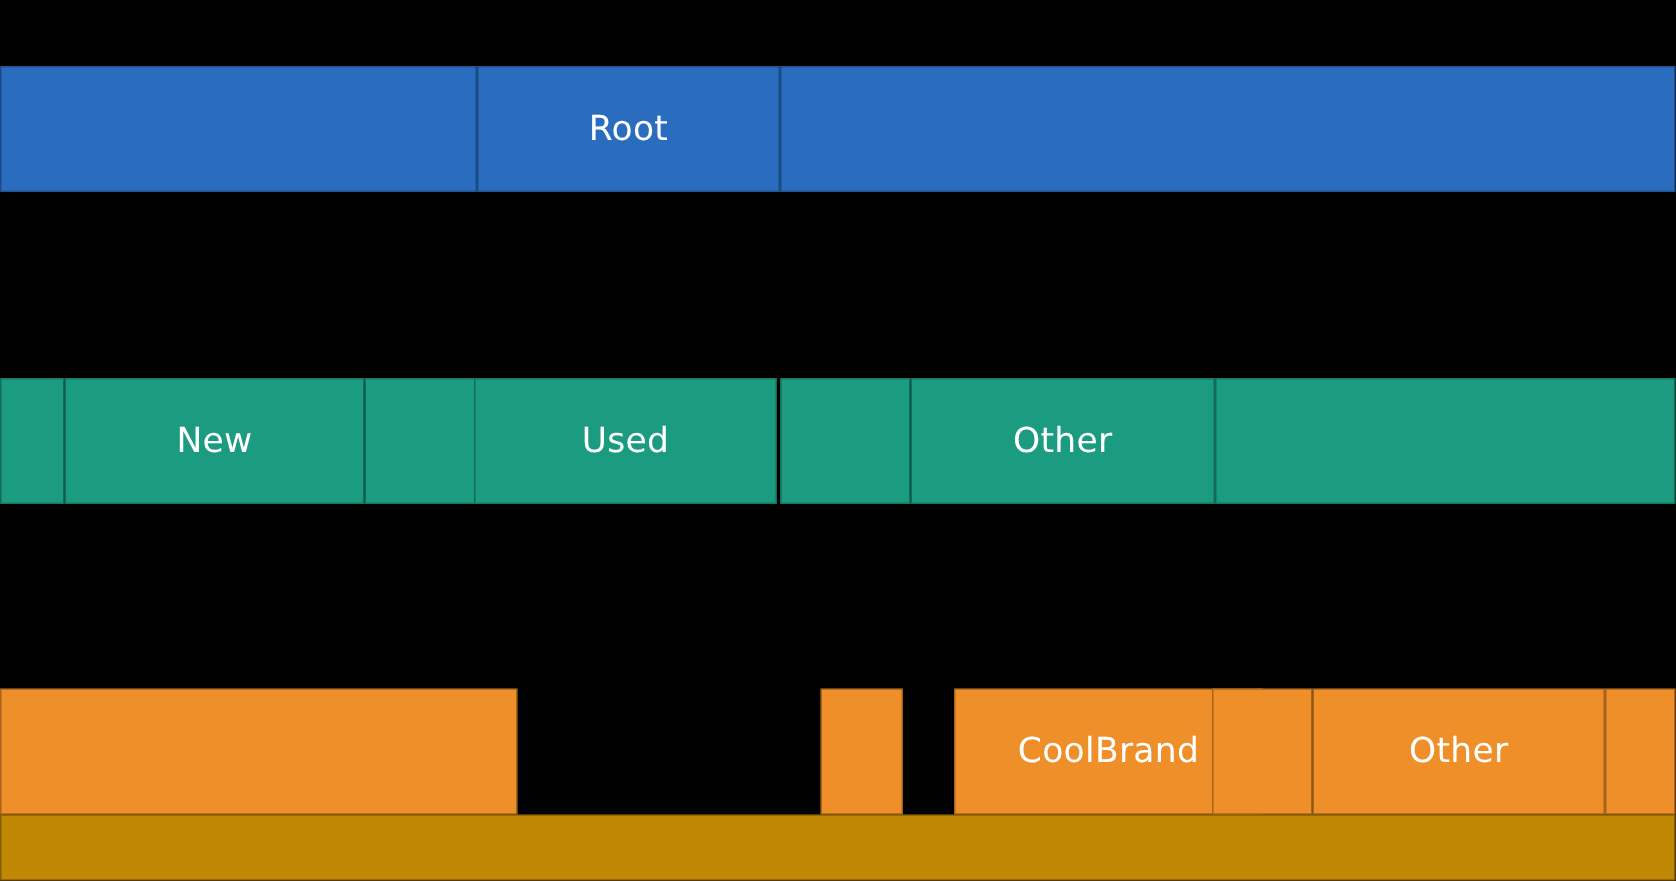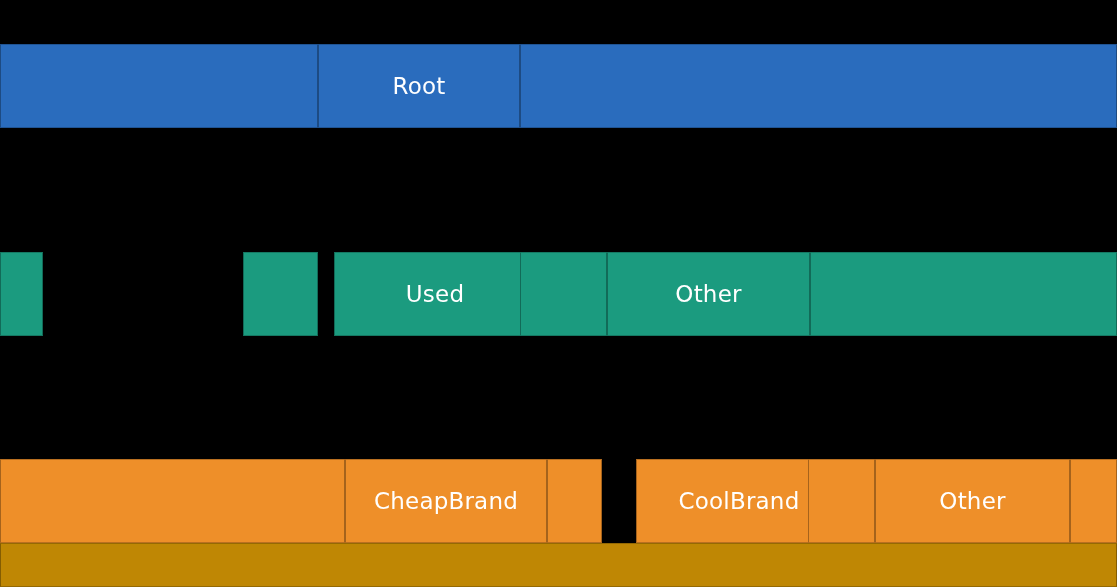--- a/index.html
+++ b/index.html
@@ -65,42 +65,42 @@
         <span class="node-label">Root</span>
       </div>
       <div class="node lvl-root" style="left: 520px; width: 597px; background: rgb(42, 108, 189);">
         <span class="node-label"></span>
       </div>
     </div>
     <div class="level" style="top: 252px; height: 84px;">
       <div class="node lvl-cond" style="left: 0px; width: 43px; background: rgb(27, 155, 127);">
         <span class="node-label"></span>
       </div>
+      <div class="node lvl-cond" style="left: 43px; width: 200px; background: rgb(27, 155, 127);">
+        <span class="node-label">New</span>
+      </div>
       <div class="node lvl-cond" style="left: 243px; width: 75px; background: rgb(27, 155, 127);">
         <span class="node-label"></span>
       </div>
-      <div class="node lvl-cond" style="left: 334px; width: 202px; background: rgb(27, 155, 127);">
+      <div class="node lvl-cond" style="left: 316px; width: 202px; background: rgb(27, 155, 127);">
         <span class="node-label">Used</span>
       </div>
       <div class="node lvl-cond" style="left: 520px; width: 87px; background: rgb(27, 155, 127);">
         <span class="node-label"></span>
       </div>
       <div class="node lvl-cond" style="left: 607px; width: 203px; background: rgb(27, 155, 127);">
         <span class="node-label">Other</span>
       </div>
       <div class="node lvl-cond" style="left: 810px; width: 307px; background: rgb(27, 155, 127);">
         <span class="node-label"></span>
       </div>
     </div>
     <div class="level" style="top: 459px; height: 84px;">
       <div class="node lvl-brand" style="left: 0px; width: 345px; background: rgb(238, 143, 41);">
         <span class="node-label"></span>
-      </div>
-      <div class="node lvl-brand" style="left: 345px; width: 202px; background: rgb(238, 143, 41);">
-        <span class="node-label">CheapBrand</span>
       </div>
       <div class="node lvl-brand" style="left: 547px; width: 55px; background: rgb(238, 143, 41);">
         <span class="node-label"></span>
       </div>
       <div class="node lvl-brand" style="left: 636px; width: 206px; background: rgb(238, 143, 41);">
         <span class="node-label">CoolBrand</span>
       </div>
       <div class="node lvl-brand" style="left: 808px; width: 67px; background: rgb(238, 143, 41);">
         <span class="node-label"></span>
       </div>

